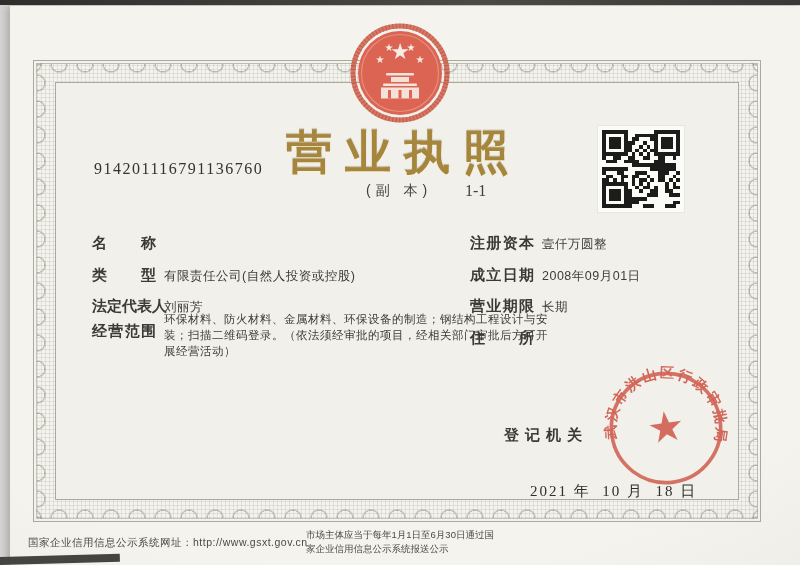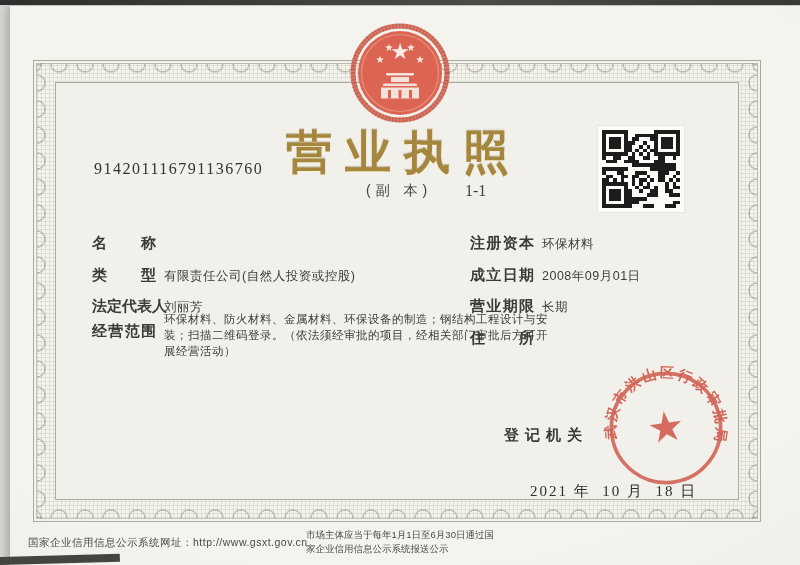--- a/index.html
+++ b/index.html
@@ -606,21 +606,21 @@
         </div>
       </div>
     <div class="col-right">
         <div class="field-row">
           <span class="f-label">
             <i>注</i>
             <i>册</i>
             <i>资</i>
             <i>本</i>
           </span>
-          <span class="f-value">环保材料</span>
+          <span class="f-value">壹仟万圆整</span>
         </div>
         <div class="field-row">
           <span class="f-label">
             <i>成</i>
             <i>立</i>
             <i>日</i>
             <i>期</i>
           </span>
           <span class="f-value">2008年09月01日</span>
         </div>

